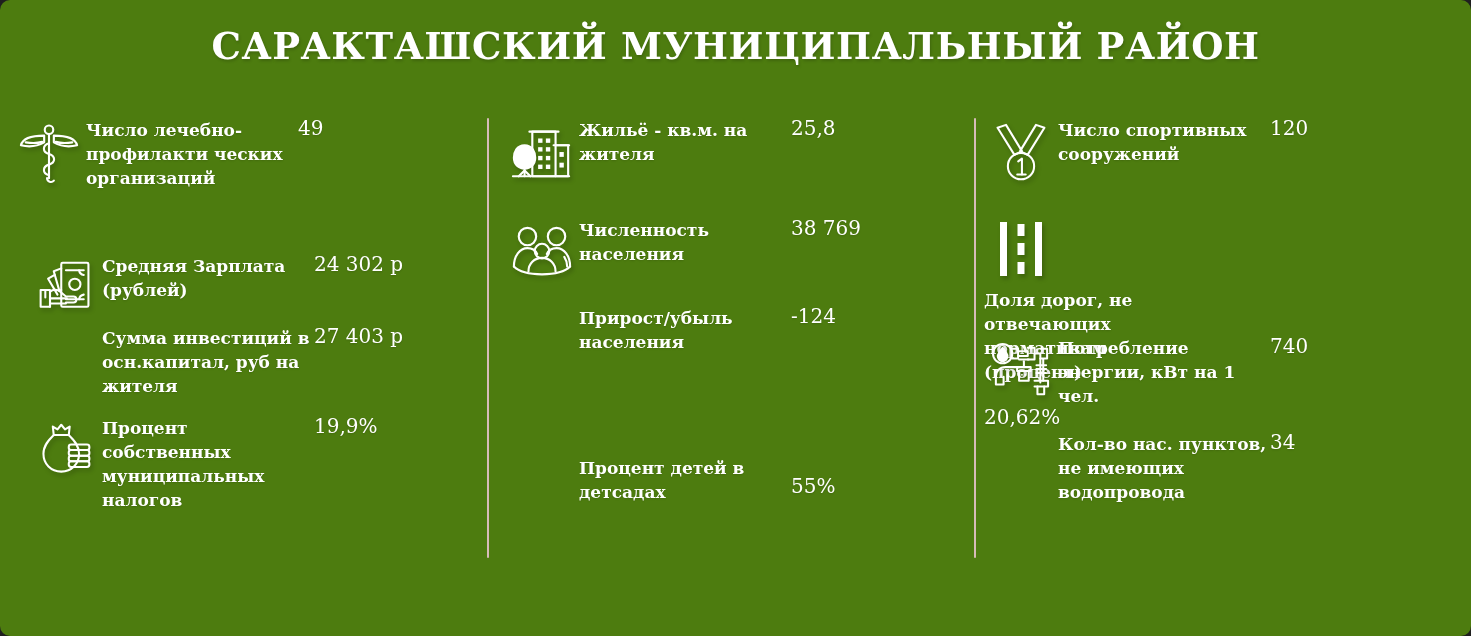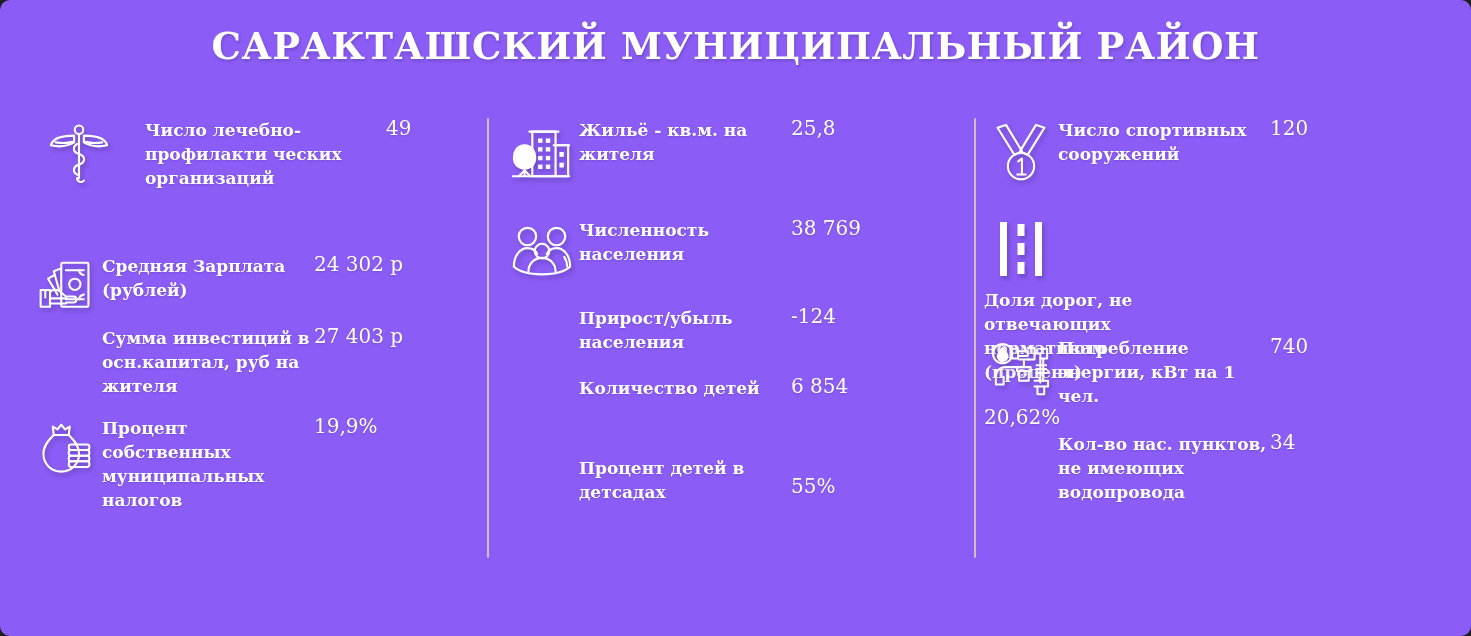--- a/index.html
+++ b/index.html
@@ -10,21 +10,21 @@
   body {
     width: 1471px;
     height: 636px;
     overflow: hidden;
     font-family: "DejaVu Serif", "Liberation Serif", serif;
   }
   .poster {
     position: relative;
     width: 1471px;
     height: 636px;
-    background: #8b5cf6;
+    background: #4d7c0f;
     border-radius: 10px;
     box-sizing: border-box;
     overflow: hidden;
   }
 
   
   .title {
     position: absolute;
     top: 24px;
     left: 0;
@@ -114,21 +114,21 @@
 <body>
 
 <div class="poster">
 
   <div class="title">САРАКТАШСКИЙ МУНИЦИПАЛЬНЫЙ РАЙОН</div>
 
   <div class="columns">
 
     <div class="col col-1">
 
-      <div class="row" style="top:4px;left:42px;gap:29px;">
+      <div class="row" style="top:4px;left:12px;">
         <div class="icon-box">
           <svg width="62" height="62" viewBox="0 0 64 64" fill="none" stroke="#ffffff" stroke-width="2.2" stroke-linecap="round" stroke-linejoin="round">
             <circle cx="32" cy="8" r="4.4"></circle>
             <path d="M32 12.5 V 58"></path>
             <path d="M30 58 a4 4 0 0 0 7 2.5"></path>
             <path d="M27 14 C 8 14 4 20 3 24 c 8 2 17 1 24 -3 z"></path>
             <path d="M37 14 C 56 14 60 20 61 24 c -8 2 -17 1 -24 -3 z"></path>
             <path d="M8 21 c 6 1 12 1 17 -0.5"></path>
             <path d="M56 21 c -6 1 -12 1 -17 -0.5"></path>
             <path d="M32 22 c -7 2 -7 9 0 11 7 2 7 9 0 11 -7 2 -7 9 0 11"></path>
@@ -242,27 +242,20 @@
       </div>
 
       <div class="row" style="top:192px;left:18px;">
         <div class="icon-box empty"></div>
         <div class="label">Прирост/убыль населения</div>
         <div class="val-wrap">
           <div class="value">-124</div>
         </div>
       </div>
 
-      <div class="row" style="top:262px;left:18px;">
-        <div class="icon-box empty"></div>
-        <div class="label">Количество детей</div>
-        <div class="val-wrap">
-          <div class="value">6 854</div>
-        </div>
-      </div>
 
       <div class="row" style="top:330px;left:18px;align-items:center;">
         <div class="icon-box empty"></div>
         <div class="label">Процент детей в детсадах</div>
         <div class="val-wrap" style="padding-top:14px;">
           <div class="value">55%</div>
         </div>
       </div>
 
     </div>

